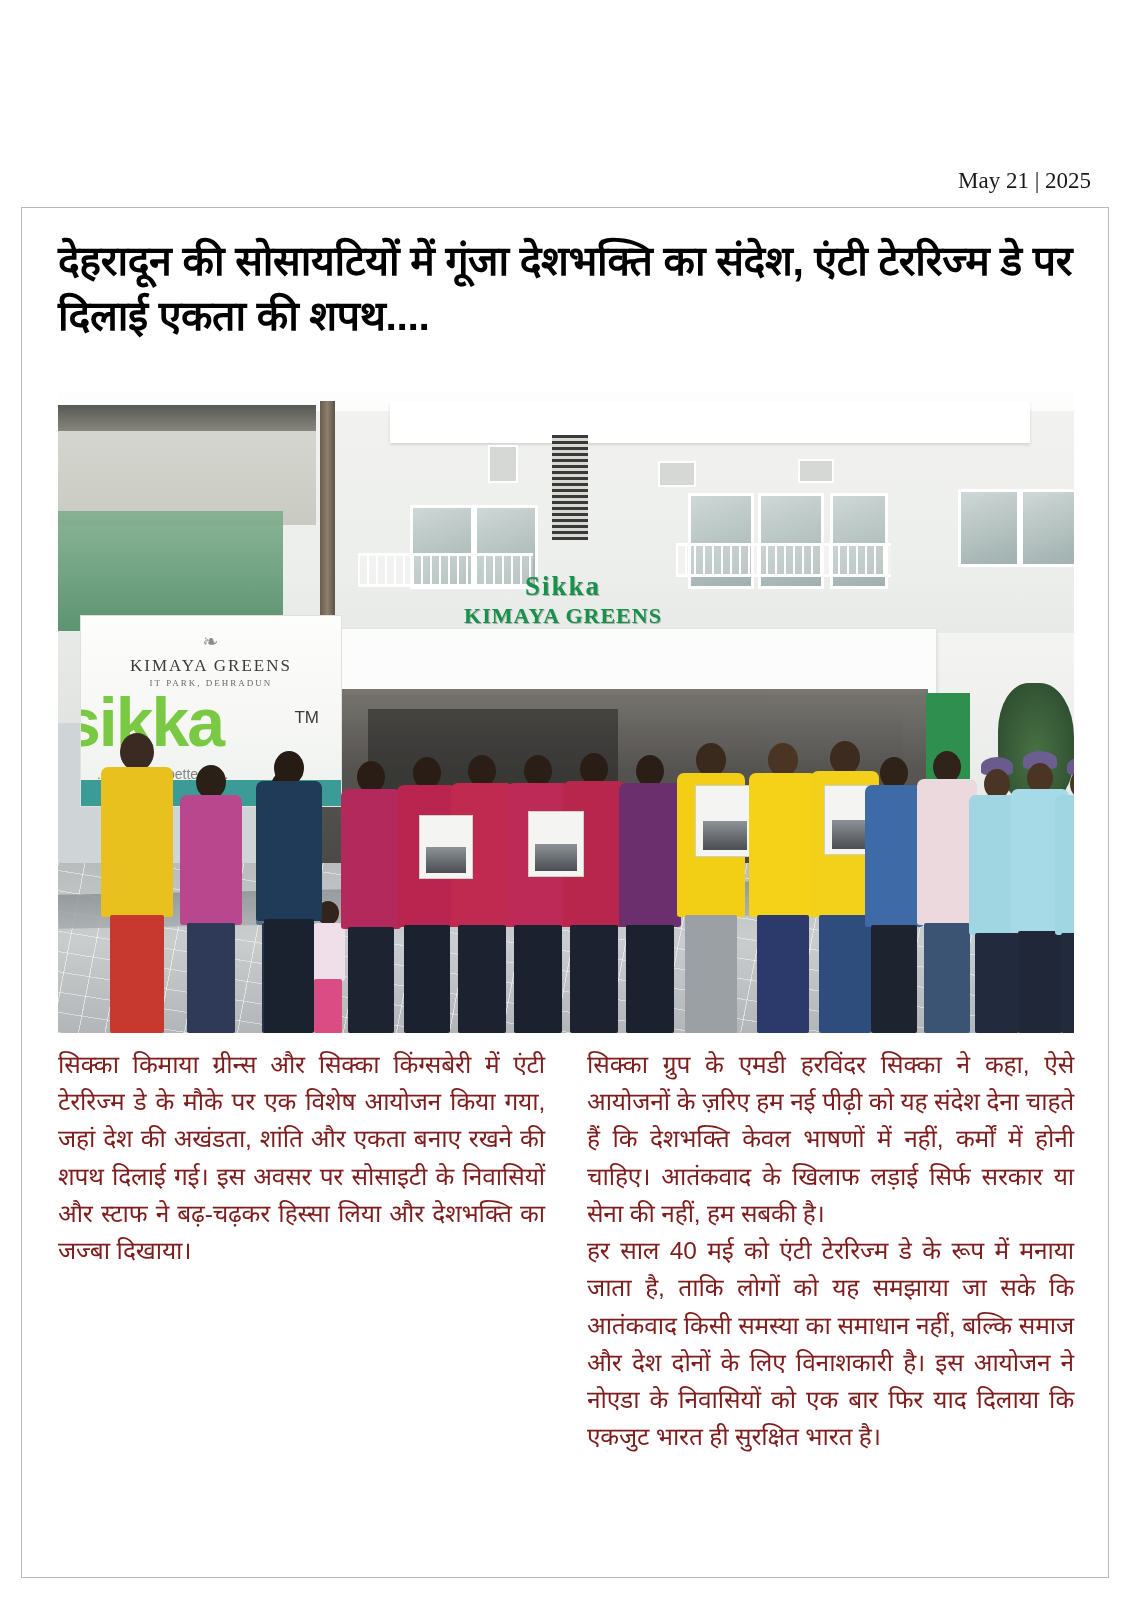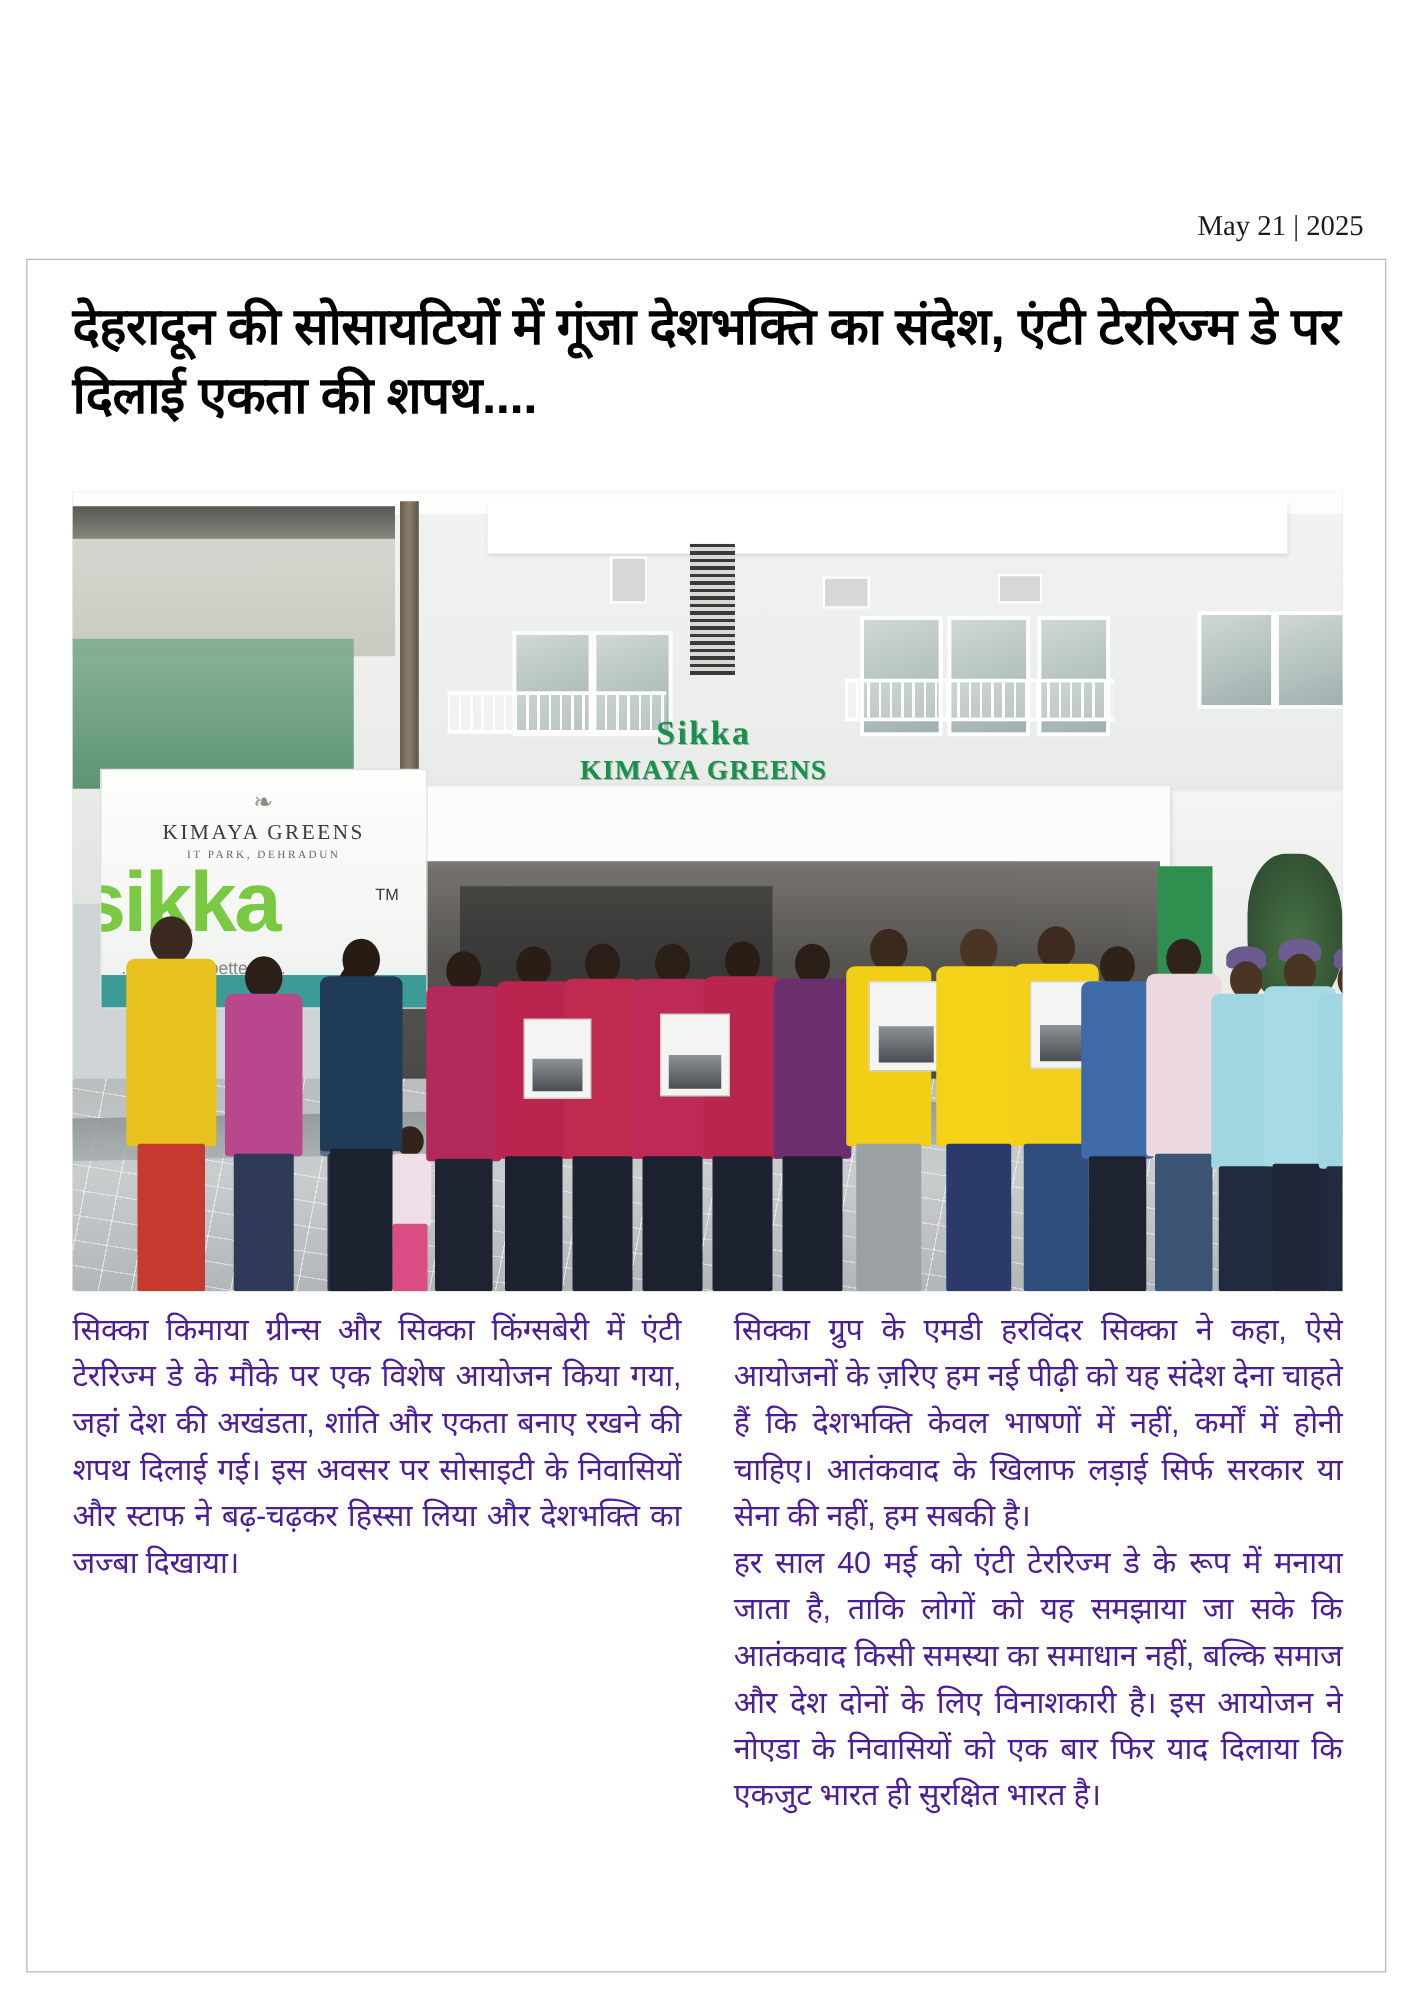--- a/index.html
+++ b/index.html
@@ -123,21 +123,21 @@
     font-size:19px;color:#8e8e86;letter-spacing:1px;}
   .banner-k1{position:absolute;left:0;right:0;top:40px;text-align:center;
     font-family:"Liberation Serif", serif;font-size:17px;letter-spacing:2px;color:#3b3b38;}
   .banner-k2{position:absolute;left:0;right:0;top:62px;text-align:center;
     font-family:"Liberation Serif", serif;font-size:9px;letter-spacing:2px;color:#6a6a64;}
   .banner-big{
     position:absolute;left:-18px;top:72px;
     font-family:"Liberation Sans", sans-serif;font-weight:bold;font-size:68px;
     color:#7ac943;line-height:1;letter-spacing:-2px;
   }
-  .banner-tm{position:absolute;right:22px;top:92px;font-size:13px;color:#3b3b38;}
+  .banner-tm{position:absolute;right:22px;top:92px;font-size:17px;color:#3b3b38;}
   .banner-tag{position:absolute;left:16px;top:150px;font-size:14px;color:#555;opacity:.7;}
   .banner-teal{position:absolute;left:0;bottom:0;width:100%;height:26px;background:#1c8c86;opacity:.85;}
 
   
   .ground{
     position:absolute;left:0;top:470px;width:100%;height:170px;
     background:
       repeating-linear-gradient(101deg, rgba(255,255,255,.55) 0 1px, rgba(0,0,0,0) 1px 26px),
       repeating-linear-gradient(9deg, rgba(255,255,255,.45) 0 1px, rgba(0,0,0,0) 1px 20px),
       linear-gradient(180deg,#b8bcbd,#c9cdce 45%,#b2b6b8);
@@ -158,21 +158,21 @@
 
   
   .cols{
     position:absolute;left:36px;top:838px;width:1016px;height:510px;
   }
   .col{
     position:absolute;top:0;width:487px;
     font-family:"Liberation Sans", sans-serif;
     font-size:24.5px;
     line-height:1.52;
-    color:#4c1d95;
+    color:#7f1d1d;
     text-align:justify;
     letter-spacing:-0.2px;
   }
   .col.left{left:0;}
   .col.right{left:529px;}
   .col p{margin:0 0 0 0;}
   .col p + p{margin-top:0;}
 </style>
 </head>
 <body>

